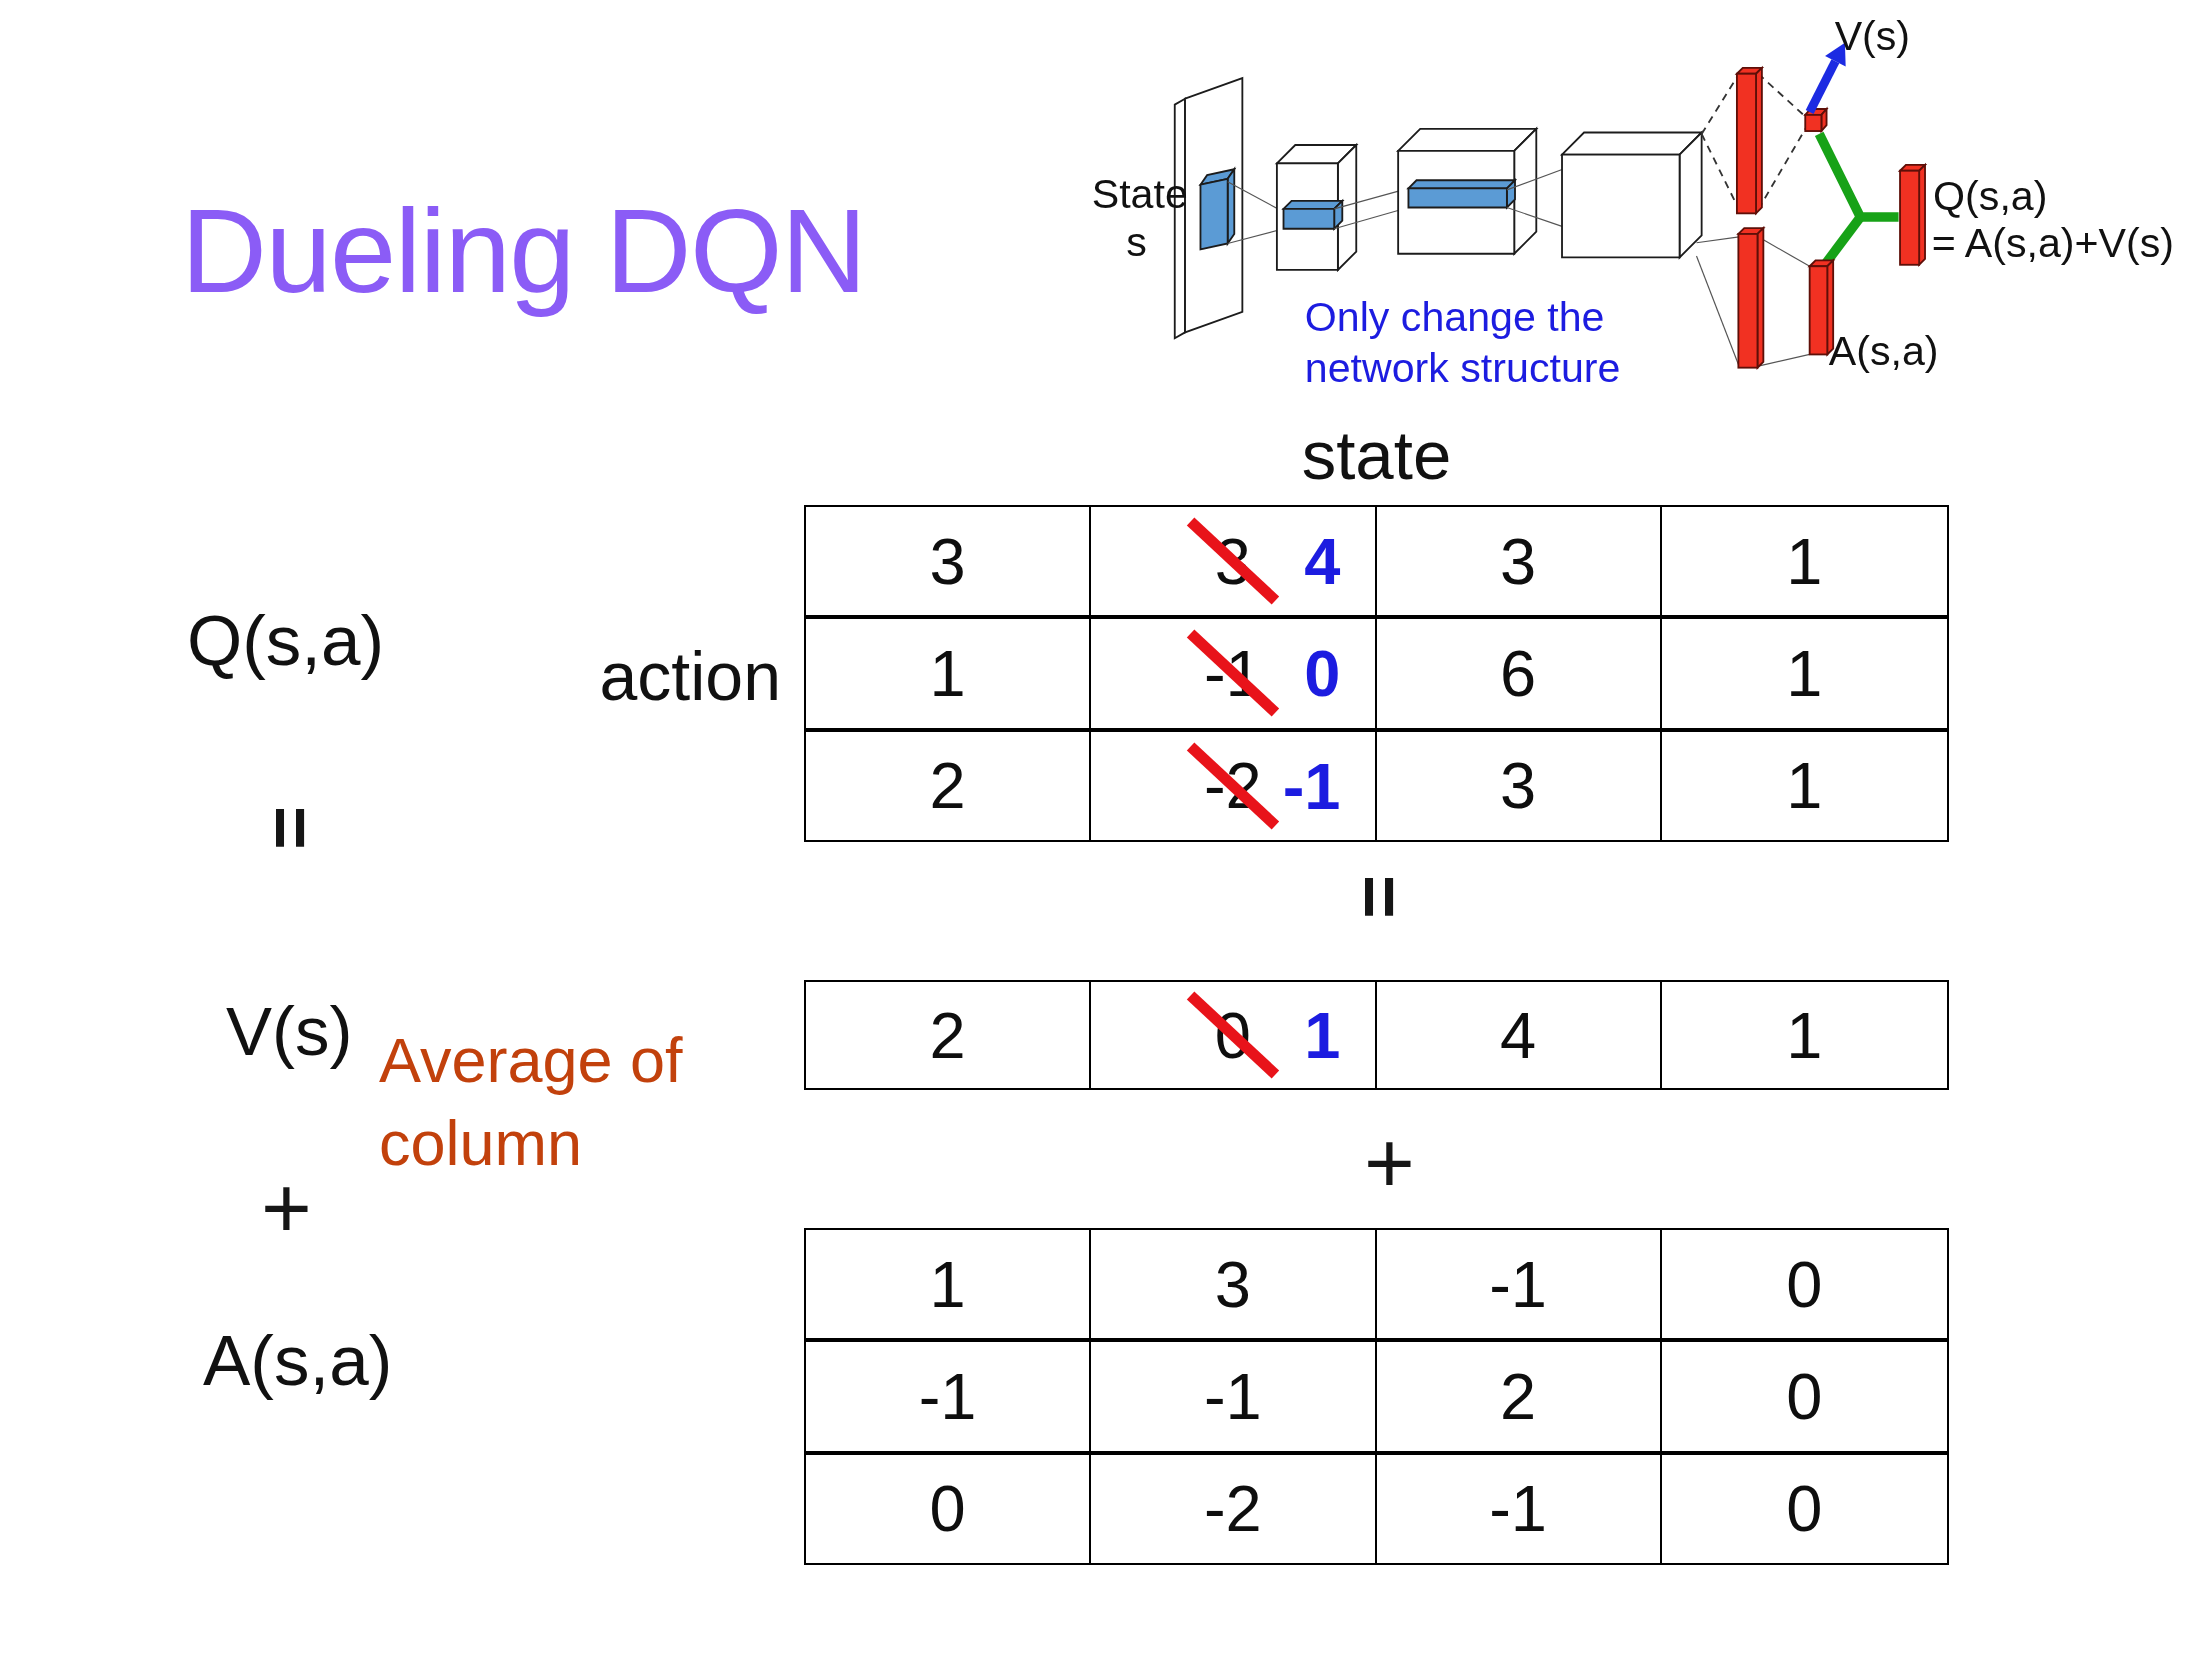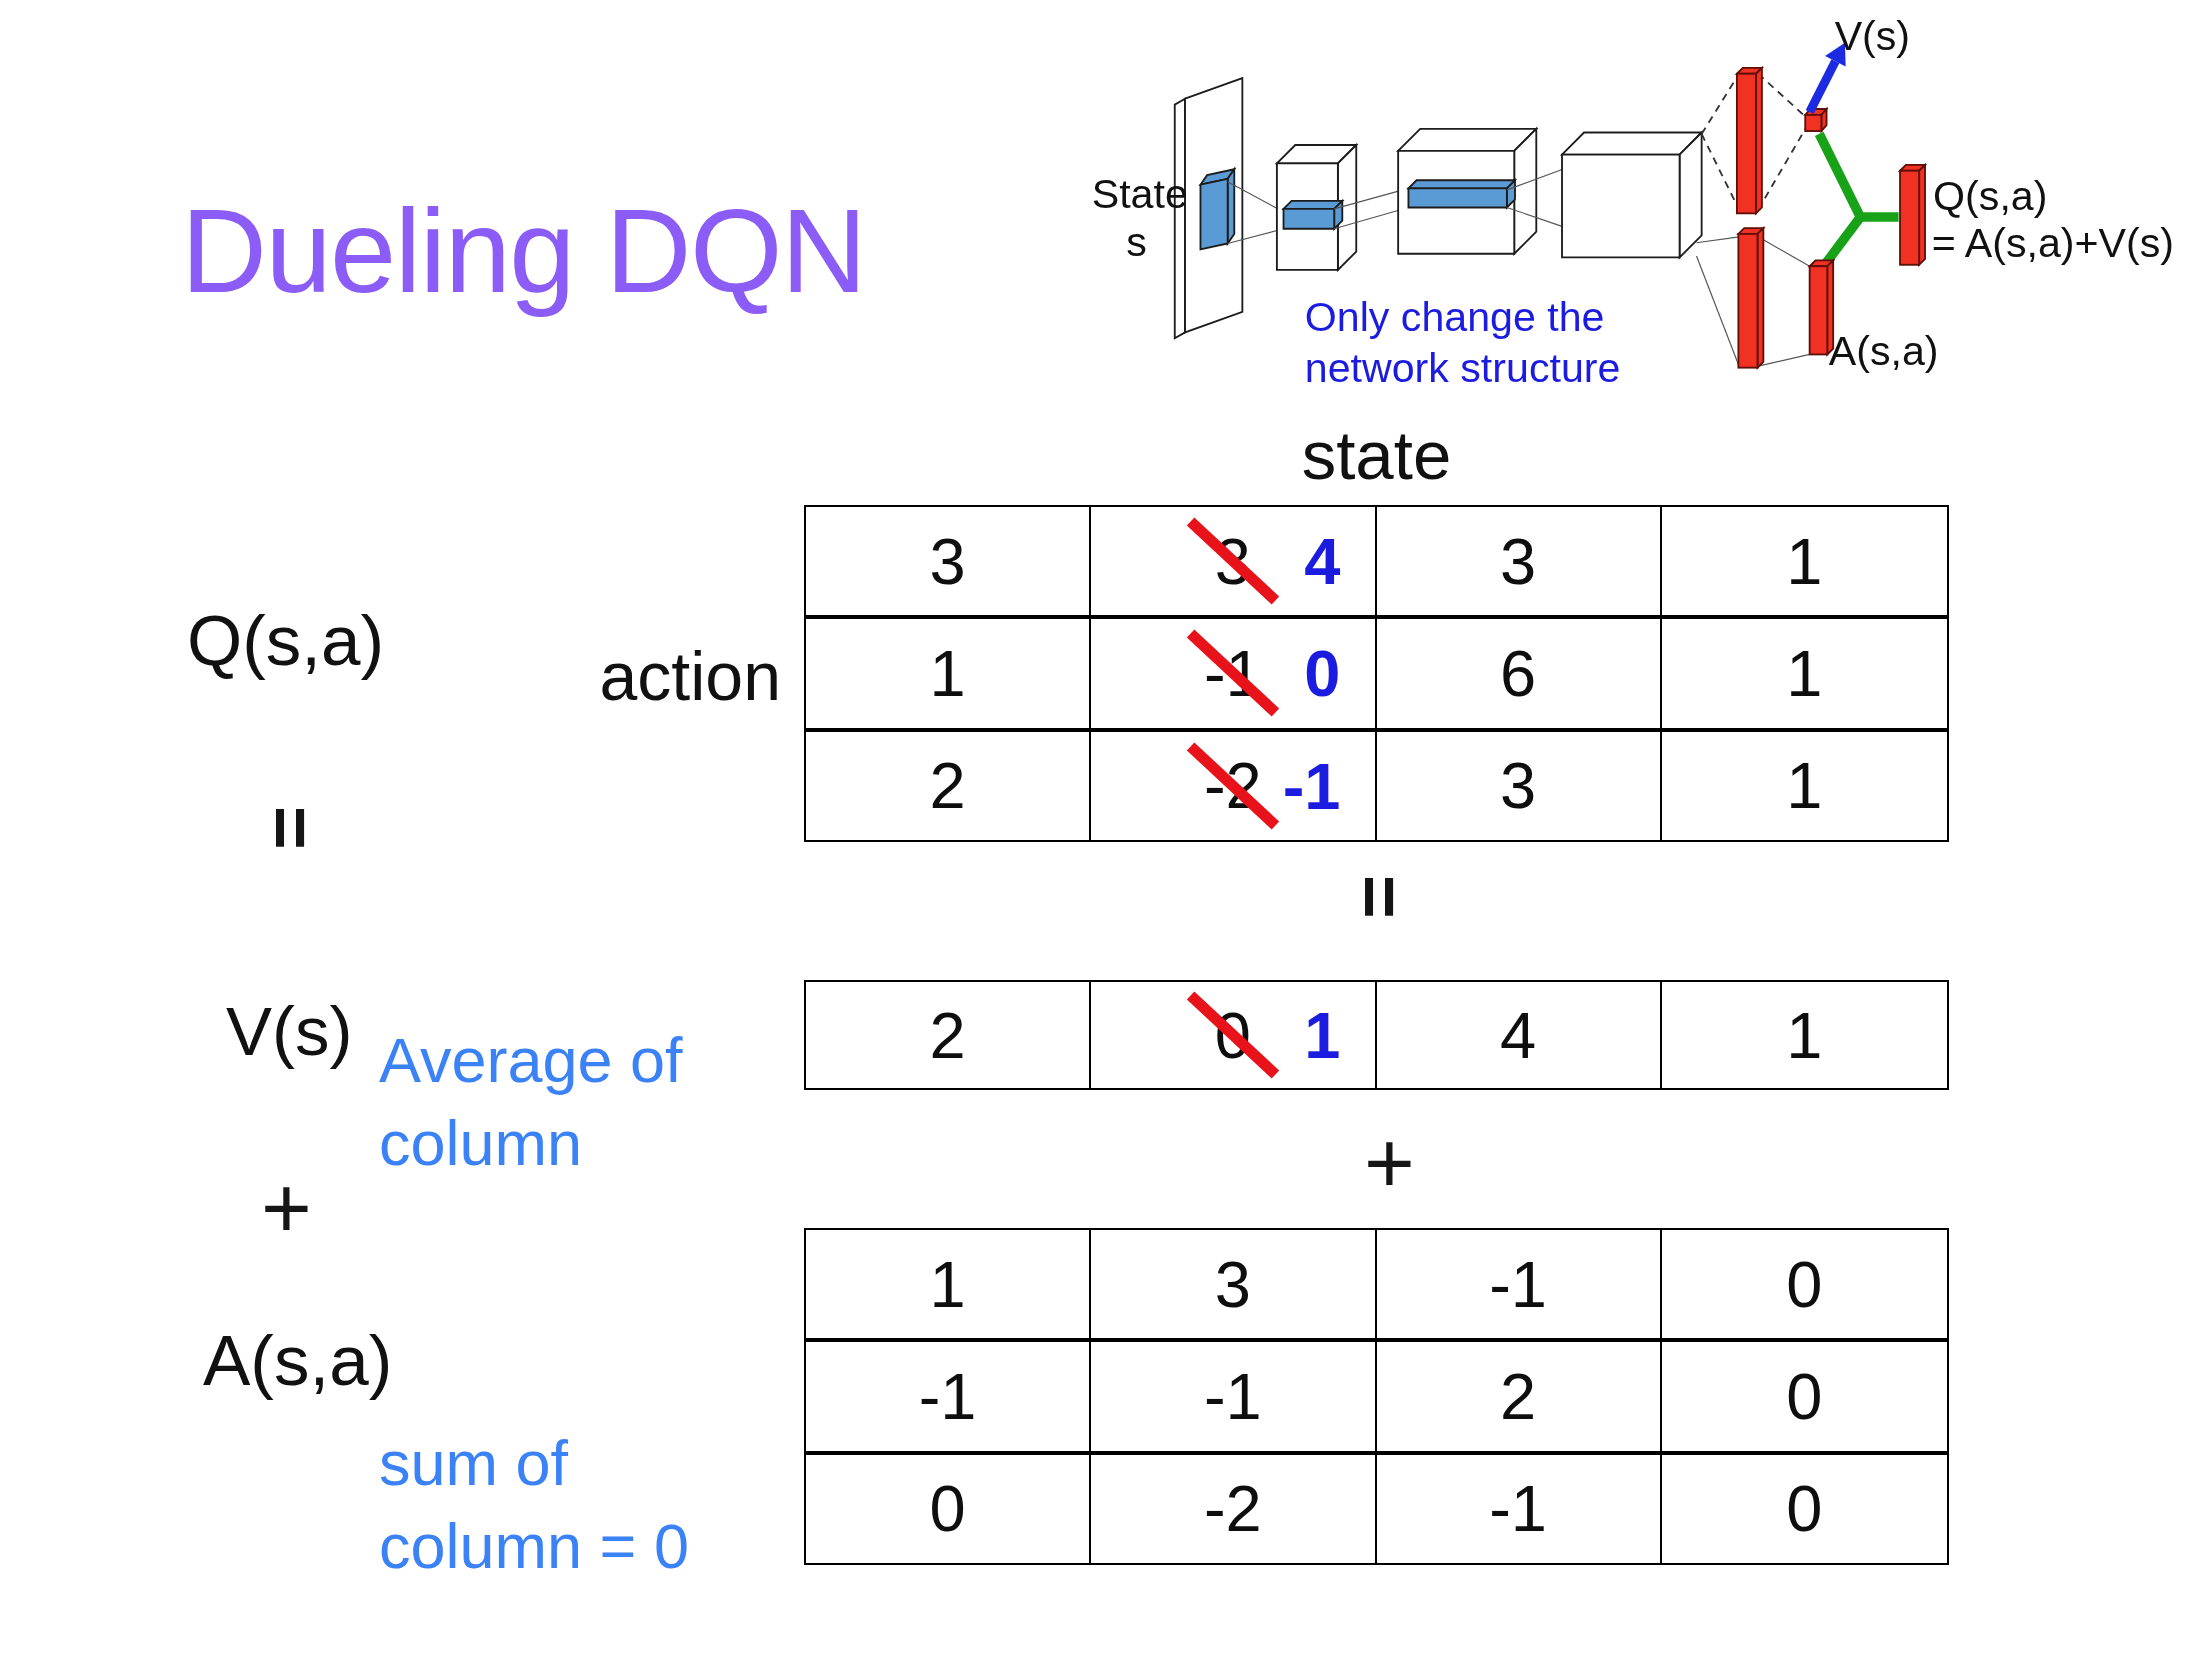--- a/index.html
+++ b/index.html
@@ -6,21 +6,21 @@
   .slide{position:relative;width:2205px;height:1654px;background:#ffffff;overflow:hidden;
          font-family:"Liberation Sans",sans-serif;color:#111;}
   .abs{position:absolute;}
   #title{left:181px;top:182px;font-size:119px;font-weight:400;color:#8b5cf6;letter-spacing:-1.5px;white-space:nowrap;}
   
   #state-label{left:804px;top:416px;width:1145px;text-align:center;font-size:69px;}
   #action-label{left:436px;top:637px;width:345px;text-align:right;font-size:68px;}
   #q-label{left:187px;top:600px;font-size:71px;}
   #v-label{left:226px;top:992px;font-size:69px;}
   #a-label{left:203px;top:1320px;font-size:71px;}
-  .note{font-size:63px;line-height:83px;color:#3b82f6;white-space:pre-line;}
+  .note{font-size:63px;line-height:83px;color:#c2410c;white-space:pre-line;}
   #avg-note{left:379px;top:1019px;}
   #sum-note{left:379px;top:1422px;}
   .op{position:absolute;display:flex;align-items:center;justify-content:center;color:#161616;}
   #eq-left{left:254px;top:788px;width:74px;height:79px;}
   #eq-center{left:1343px;top:857px;width:74px;height:79px;}
   .rot{transform:rotate(90deg);font-size:75px;font-weight:700;}
   #plus-left{left:241px;top:1162px;width:91px;height:91px;font-size:87px;}
   #plus-center{left:1344px;top:1117px;width:91px;height:91px;font-size:87px;}
   
   .mtable{position:absolute;display:grid;grid-template-columns:repeat(4,1fr);
@@ -169,21 +169,20 @@
       <span class="rot">=</span>
     </div>
   <div class="op" id="eq-center">
       <span class="rot">=</span>
     </div>
   <div class="abs" id="v-label">V(s)</div>
   <div class="op" id="plus-left">+</div>
   <div class="op" id="plus-center">+</div>
   <div class="abs" id="a-label">A(s,a)</div>
   <div class="abs note" id="avg-note"><span>Average of</span><br><span>column</span></div>
-  <div class="abs note" id="sum-note"><span>sum of</span><br><span>column = 0</span></div>
 
   <div class="mtable" id="q-table">
     <div class="cell">
         <span class="num">3</span>
       </div>
     <div class="cell">
       <span class="num">3</span>
       <span class="slash"></span>
       <span class="new">4</span>
     </div>

